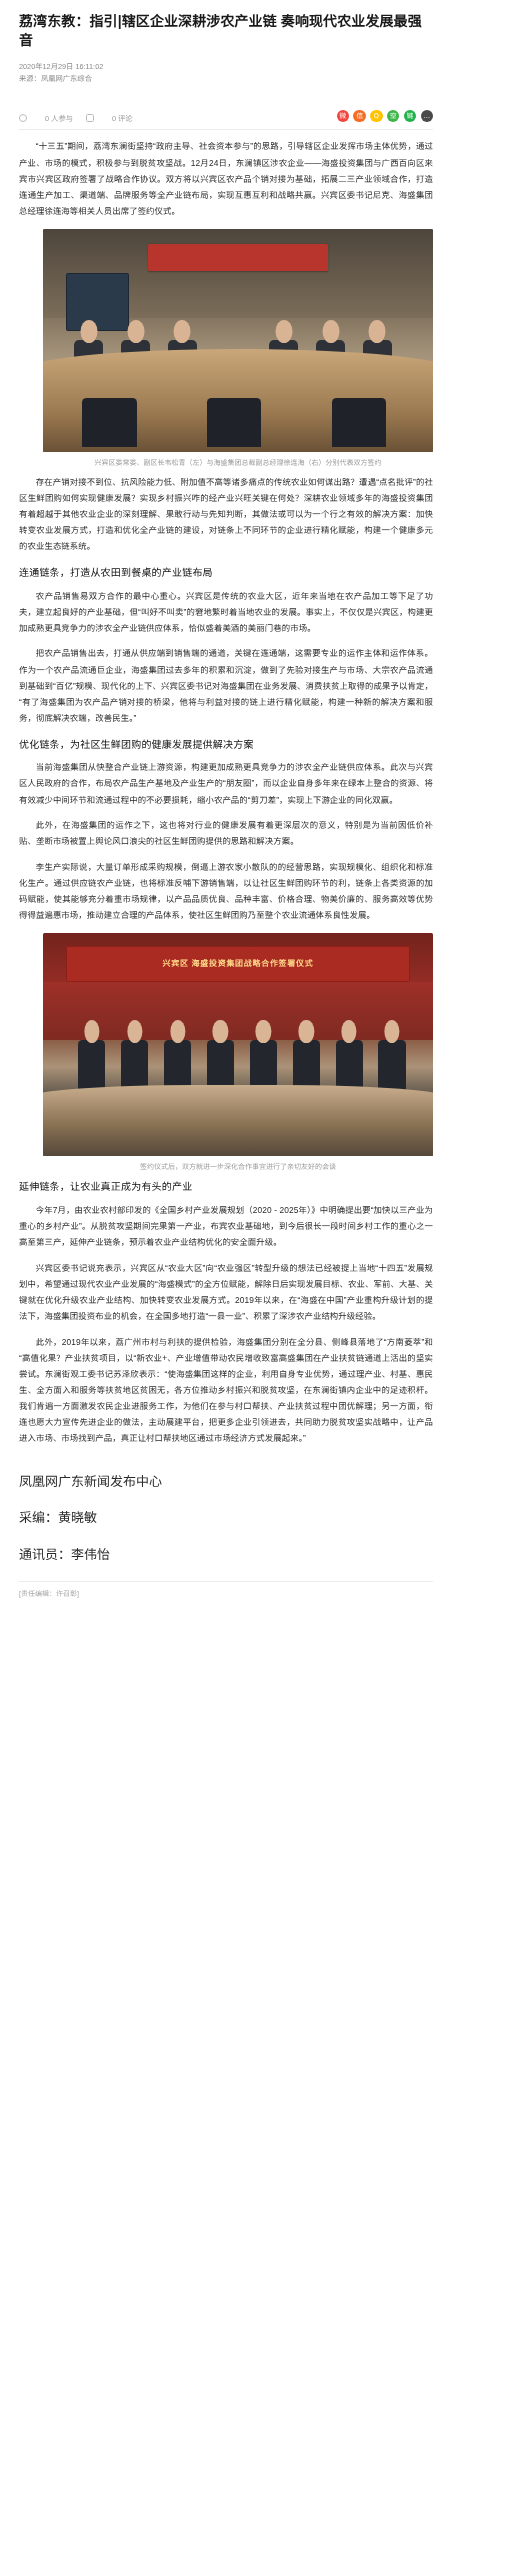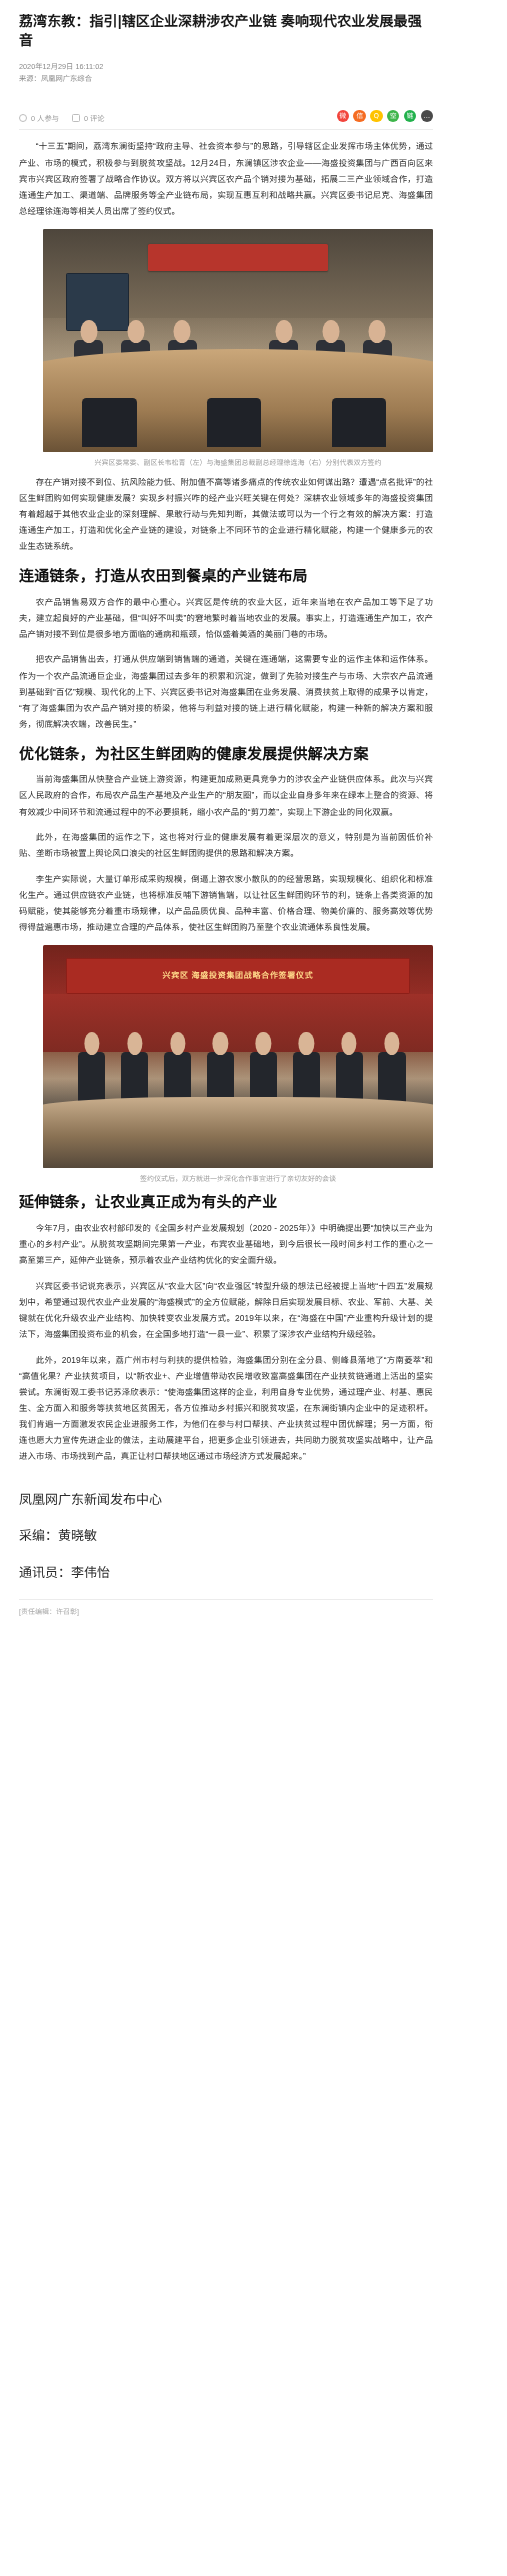--- a/index.html
+++ b/index.html
@@ -40,21 +40,21 @@
     display: flex;
     align-items: center;
     gap: 13px;
     padding: 4.4px 0 5.8px 0;
     border-bottom: 0.7px solid #ececec;
     position: relative;
   }
   .stat {
     display: flex;
     align-items: center;
-    gap: 4px;
+    gap: 18px;
     font-size: 7.3px;
     color: #9a9a9a;
   }
   .stat .ico {
     display: inline-block;
     width: 8px; height: 8px;
     border: 0.7px solid #bdbdbd;
     border-radius: 50%;
     position: relative;
   }
@@ -95,22 +95,22 @@
   p.para {
     font-size: 8.4px;
     line-height: 1.92;
     color: #2b2b2b;
     text-align: justify;
     text-indent: 2em;
     margin-bottom: 9.5px;
     letter-spacing: 0.1px;
   }
   h2.sec {
-    font-size: 15px;
-    font-weight: bold;
+    font-size: 10px;
+    font-weight: normal;
     color: #111;
     margin: 5.8px 0 8.8px 0;
     text-indent: 0;
     letter-spacing: 0.2px;
   }
   .figure {
     margin: 4.4px 0 5.8px 0;
     padding-left: 24px;
   }
   .photo {
@@ -315,24 +315,24 @@
         <div class="person" style="left:70%"></div>
         <div class="person" style="left:82%"></div>
         <div class="table"></div>
         <div class="chairback" style="left:10%"></div>
         <div class="chairback" style="left:42%"></div>
         <div class="chairback" style="left:74%"></div>
       </div>
       <div class="caption">兴宾区委常委、副区长韦松青（左）与海盛集团总裁副总经理徐连海（右）分别代表双方签约</div>
     </div>
 
-    <p class="para">存在产销对接不到位、抗风险能力低、附加值不高等诸多痛点的传统农业如何谋出路？遭遇“点名批评”的社区生鲜团购如何实现健康发展？实现乡村振兴咋的经产业兴旺关键在何处？深耕农业领域多年的海盛投资集团有着超越于其他农业企业的深刻理解、果敢行动与先知判断，其做法或可以为一个行之有效的解决方案：打造连通生产加工，打造和优化全产业链的建设，对链条上不同环节的企业进行精化赋能，构建一个健康多元的农业生态链系统。</p>
+    <p class="para">存在产销对接不到位、抗风险能力低、附加值不高等诸多痛点的传统农业如何谋出路？遭遇“点名批评”的社区生鲜团购如何实现健康发展？实现乡村振兴咋的经产业兴旺关键在何处？深耕农业领域多年的海盛投资集团有着超越于其他农业企业的深刻理解、果敢行动与先知判断，其做法或可以为一个行之有效的解决方案：加快转变农业发展方式，打造和优化全产业链的建设，对链条上不同环节的企业进行精化赋能，构建一个健康多元的农业生态链系统。</p>
 
     <h2 class="sec">连通链条，打造从农田到餐桌的产业链布局</h2>
-    <p class="para">农产品销售易双方合作的最中心重心。兴宾区是传统的农业大区，近年来当地在农产品加工等下足了功夫，建立起良好的产业基础，但“叫好不叫卖”的窘地繁时着当地农业的发展。事实上，打造连通生产加工，农产品产销对接不到位是很多地方面临的通病和瓶颈，恰似盛着美酒的美丽门巷的市场。</p>
+    <p class="para">农产品销售易双方合作的最中心重心。兴宾区是传统的农业大区，近年来当地在农产品加工等下足了功夫，建立起良好的产业基础，但“叫好不叫卖”的窘地繁时着当地农业的发展。事实上，不仅仅是兴宾区，构建更加成熟更具竞争力的涉农全产业链供应体系，恰似盛着美酒的美丽门巷的市场。</p>
     <p class="para">把农产品销售出去，打通从供应端到销售端的通道，关键在连通端，这需要专业的运作主体和运作体系。作为一个农产品流通巨企业，海盛集团过去多年的积累和沉淀，做到了先验对接生产与市场、大宗农产品流通到基础到“百亿”规模、现代化的上下、兴宾区委书记对海盛集团在业务发展、消费扶贫上取得的成果予以肯定，“有了海盛集团为农产品产销对接的桥梁，他将与利益对接的链上进行精化赋能，构建一种新的解决方案和服务，彻底解决农端，改善民生。”</p>
 
     <h2 class="sec">优化链条，为社区生鲜团购的健康发展提供解决方案</h2>
     <p class="para">当前海盛集团从快整合产业链上游资源，构建更加成熟更具竞争力的涉农全产业链供应体系。此次与兴宾区人民政府的合作，布局农产品生产基地及产业生产的“朋友圈”，而以企业自身多年来在绿本上整合的资源、将有效减少中间环节和流通过程中的不必要损耗，缩小农产品的“剪刀差”，实现上下游企业的同化双赢。</p>
     <p class="para">此外，在海盛集团的运作之下，这也将对行业的健康发展有着更深层次的意义，特别是为当前因低价补贴、垄断市场被置上舆论风口浪尖的社区生鲜团购提供的思路和解决方案。</p>
     <p class="para">李生产实际说，大量订单形成采购规模，倒逼上游农家小散队的的经营思路，实现规模化、组织化和标准化生产。通过供应链农产业链，也将标准反哺下游销售端，以让社区生鲜团购环节的利，链条上各类资源的加码赋能，使其能够充分着重市场规律，以产品品质优良、品种丰富、价格合理、物美价廉的、服务高效等优势得得益遍惠市场，推动建立合理的产品体系，使社区生鲜团购乃至整个农业流通体系良性发展。</p>
 
     <div class="figure">
       <div class="photo signing">
         <div class="stageband"></div>

